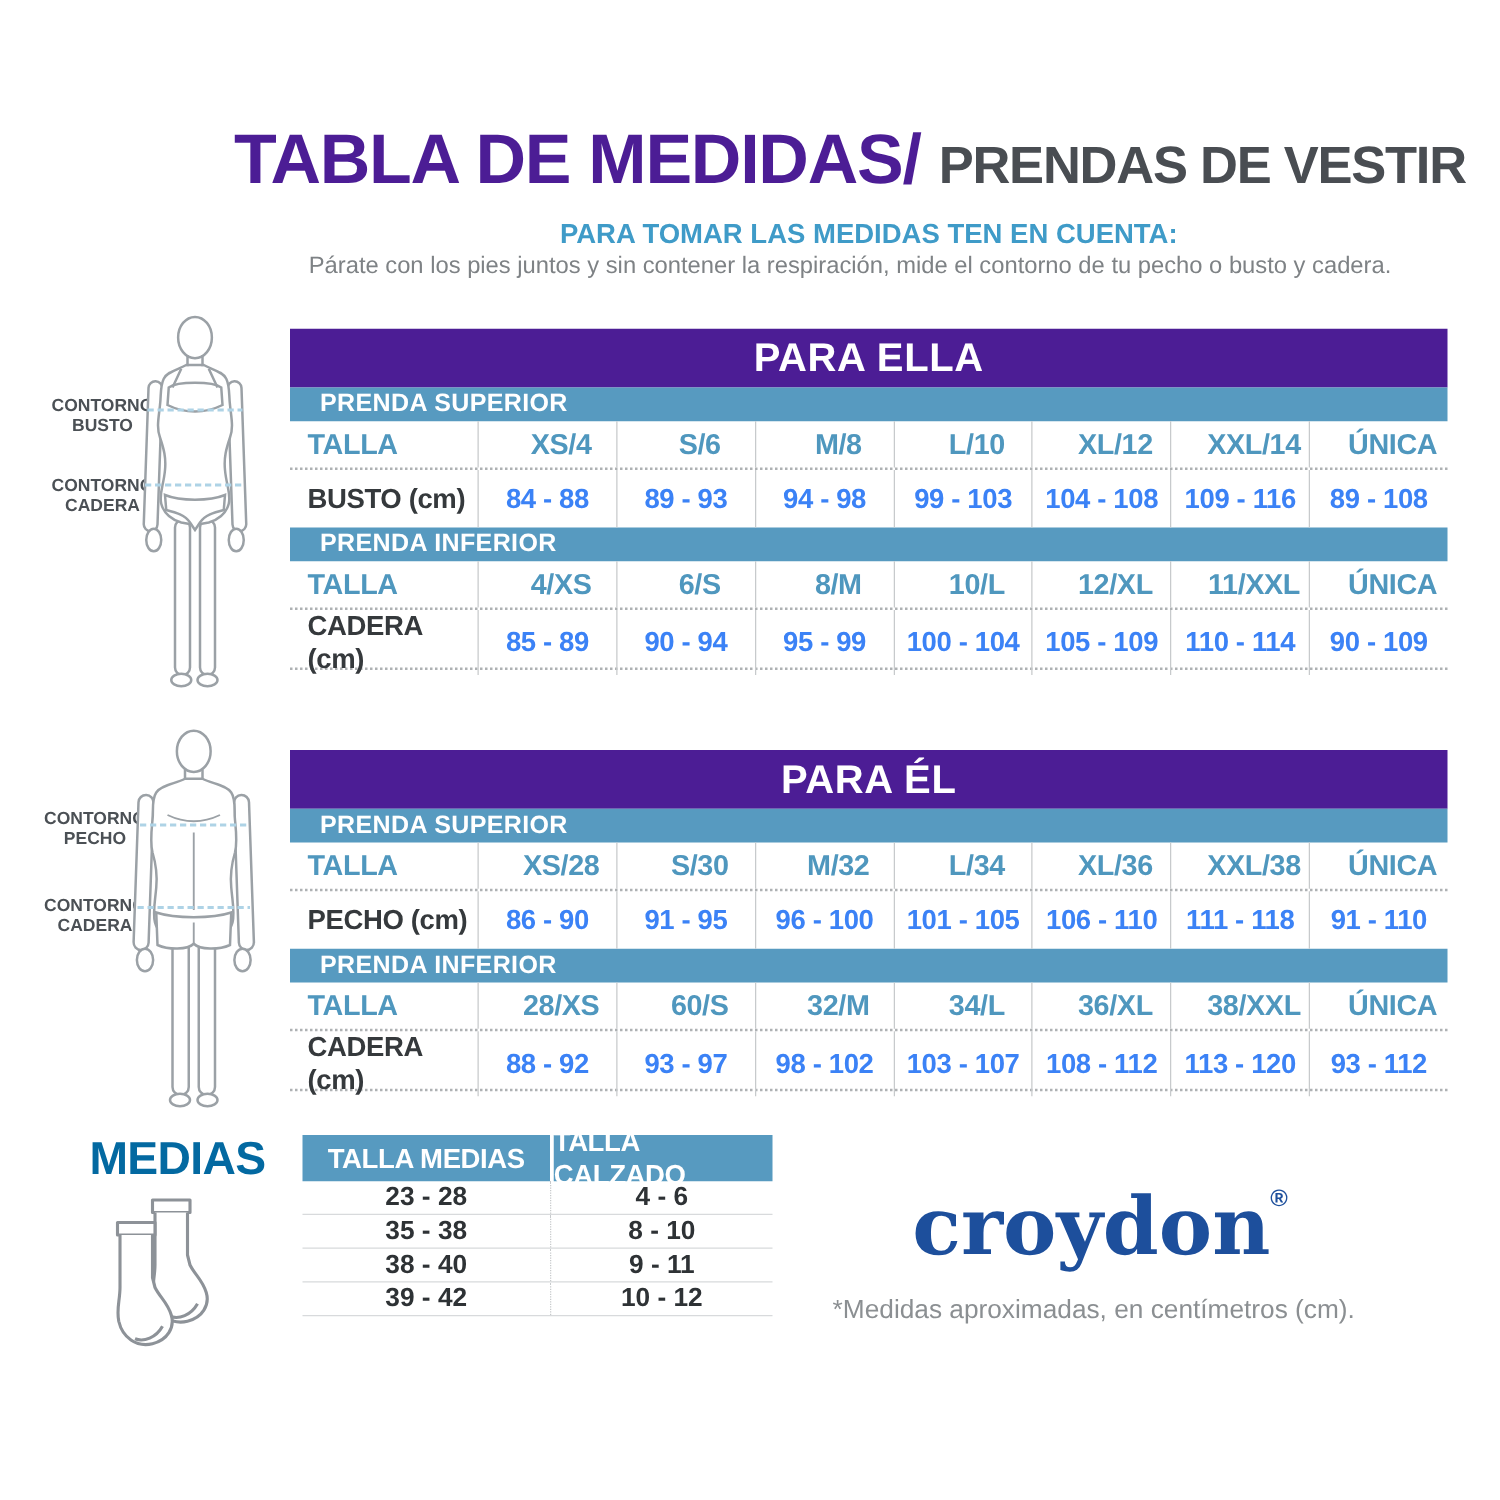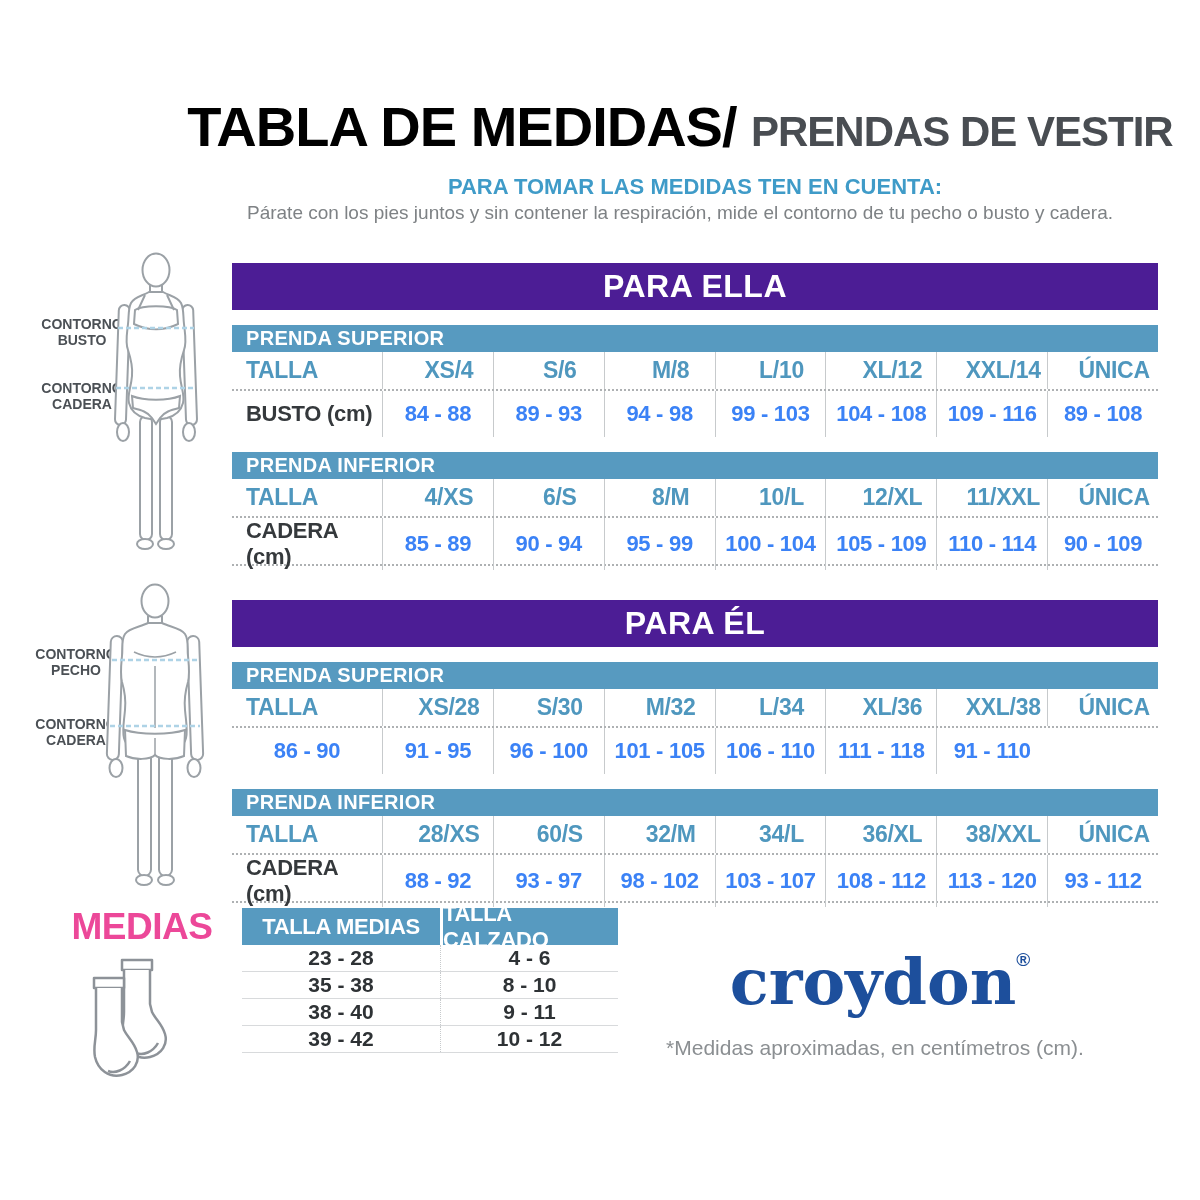--- a/index.html
+++ b/index.html
@@ -1,54 +1,54 @@
 <!DOCTYPE html>
 <html><head>
 <meta charset="utf-8">
 <style>
   html,body{margin:0;padding:0;background:#ffffff;}
   #canvas{position:relative;width:1200px;height:1200px;background:#ffffff;overflow:hidden;
           font-family:"Liberation Sans", sans-serif;color:#35393c;}
 
   
   .header{position:absolute;left:160px;top:94px;width:1040px;text-align:center;white-space:nowrap;}
-  .title-main{font-size:56px;font-weight:800;letter-spacing:-1px;color:#000000;}
+  .title-main{font-size:56px;font-weight:800;letter-spacing:-1px;color:#4c1d95;}
   .title-sub{font-size:42px;font-weight:700;letter-spacing:-1px;color:#494d52;margin-left:10px;}
   .subtitle{position:absolute;left:232px;top:174px;width:926px;text-align:center;
             font-size:22px;font-weight:800;color:#3f9bc8;letter-spacing:0;}
   .description{position:absolute;left:160px;top:202px;width:1040px;text-align:center;
                font-size:19px;font-weight:400;color:#7e8285;}
 
   
   .size-table{position:absolute;left:232px;width:926px;}
   .size-table.ella{top:263px;}
   .size-table.el{top:600px;}
   .bar{height:47px;background:#4c1d95;color:#ffffff;display:flex;align-items:center;justify-content:center;
        font-size:32px;font-weight:800;letter-spacing:0.5px;}
   .band{height:27px;background:#579ac0;color:#ffffff;display:flex;align-items:center;
-        font-size:20px;font-weight:800;padding-left:14px;margin-top:15px;letter-spacing:0.3px;}
+        font-size:20px;font-weight:800;padding-left:24px;margin-top:0;letter-spacing:0.3px;}
   .trow{display:grid;grid-template-columns:150px repeat(7,1fr);}
   .trow .cell{display:flex;align-items:center;justify-content:center;}
   .trow .cell + .cell{border-left:1px solid #c7cacc;}
   .talla-row{height:37px;}
   .talla-row .cell{font-size:23px;font-weight:800;color:#4f97be;letter-spacing:-0.3px;padding-left:22px;}
   .talla-row .first{justify-content:flex-start;padding-left:14px;}
   .measure-row{height:46px;border-top:2px dotted #aeb1b3;}
   .measure-row .cell{font-size:22px;font-weight:700;color:#3b82f6;letter-spacing:-0.3px;}
   .measure-row .first{justify-content:flex-start;padding-left:14px;font-weight:800;color:#35393c;}
   .measure-row.last{border-bottom:2px dotted #aeb1b3;margin-bottom:3px;}
 
   
   .fig-label{position:absolute;width:100px;text-align:center;font-size:14px;font-weight:800;
              color:#4b5055;line-height:16px;}
   .figure-svg{position:absolute;}
 
   
   .medias-heading{position:absolute;left:62px;top:906px;width:160px;text-align:center;
-                  font-size:37px;font-weight:800;color:#ec4899;letter-spacing:-0.5px;}
+                  font-size:37px;font-weight:800;color:#0369a1;letter-spacing:-0.5px;}
   .socks-svg{position:absolute;left:84px;top:952px;}
   .medias-table{position:absolute;left:242px;top:908px;width:376px;}
   .medias-head{display:grid;grid-template-columns:198px 175px;gap:3px;}
   .medias-head .hcell{height:37px;background:#579ac0;color:#ffffff;display:flex;align-items:center;
                       justify-content:center;font-size:22px;font-weight:800;letter-spacing:-0.3px;}
   .mrow{display:grid;grid-template-columns:198px 178px;border-bottom:1px solid #d8dadc;height:26px;}
   .mrow .mcell{display:flex;align-items:center;justify-content:center;
                font-size:21px;font-weight:700;color:#2e3235;}
   .mrow .mcell + .mcell{border-left:1px dotted #c7cacc;}
 
@@ -178,20 +178,21 @@
       <div class="cell first">TALLA</div>
       <div class="cell">XS/28</div>
       <div class="cell">S/30</div>
       <div class="cell">M/32</div>
       <div class="cell">L/34</div>
       <div class="cell">XL/36</div>
       <div class="cell">XXL/38</div>
       <div class="cell">ÚNICA</div>
     </div>
     <div class="trow measure-row">
+      <div class="cell first">PECHO (cm)</div>
       <div class="cell">86 - 90</div>
       <div class="cell">91 - 95</div>
       <div class="cell">96 - 100</div>
       <div class="cell">101 - 105</div>
       <div class="cell">106 - 110</div>
       <div class="cell">111 - 118</div>
       <div class="cell">91 - 110</div>
     </div>
 
     <div class="band">PRENDA INFERIOR</div>

